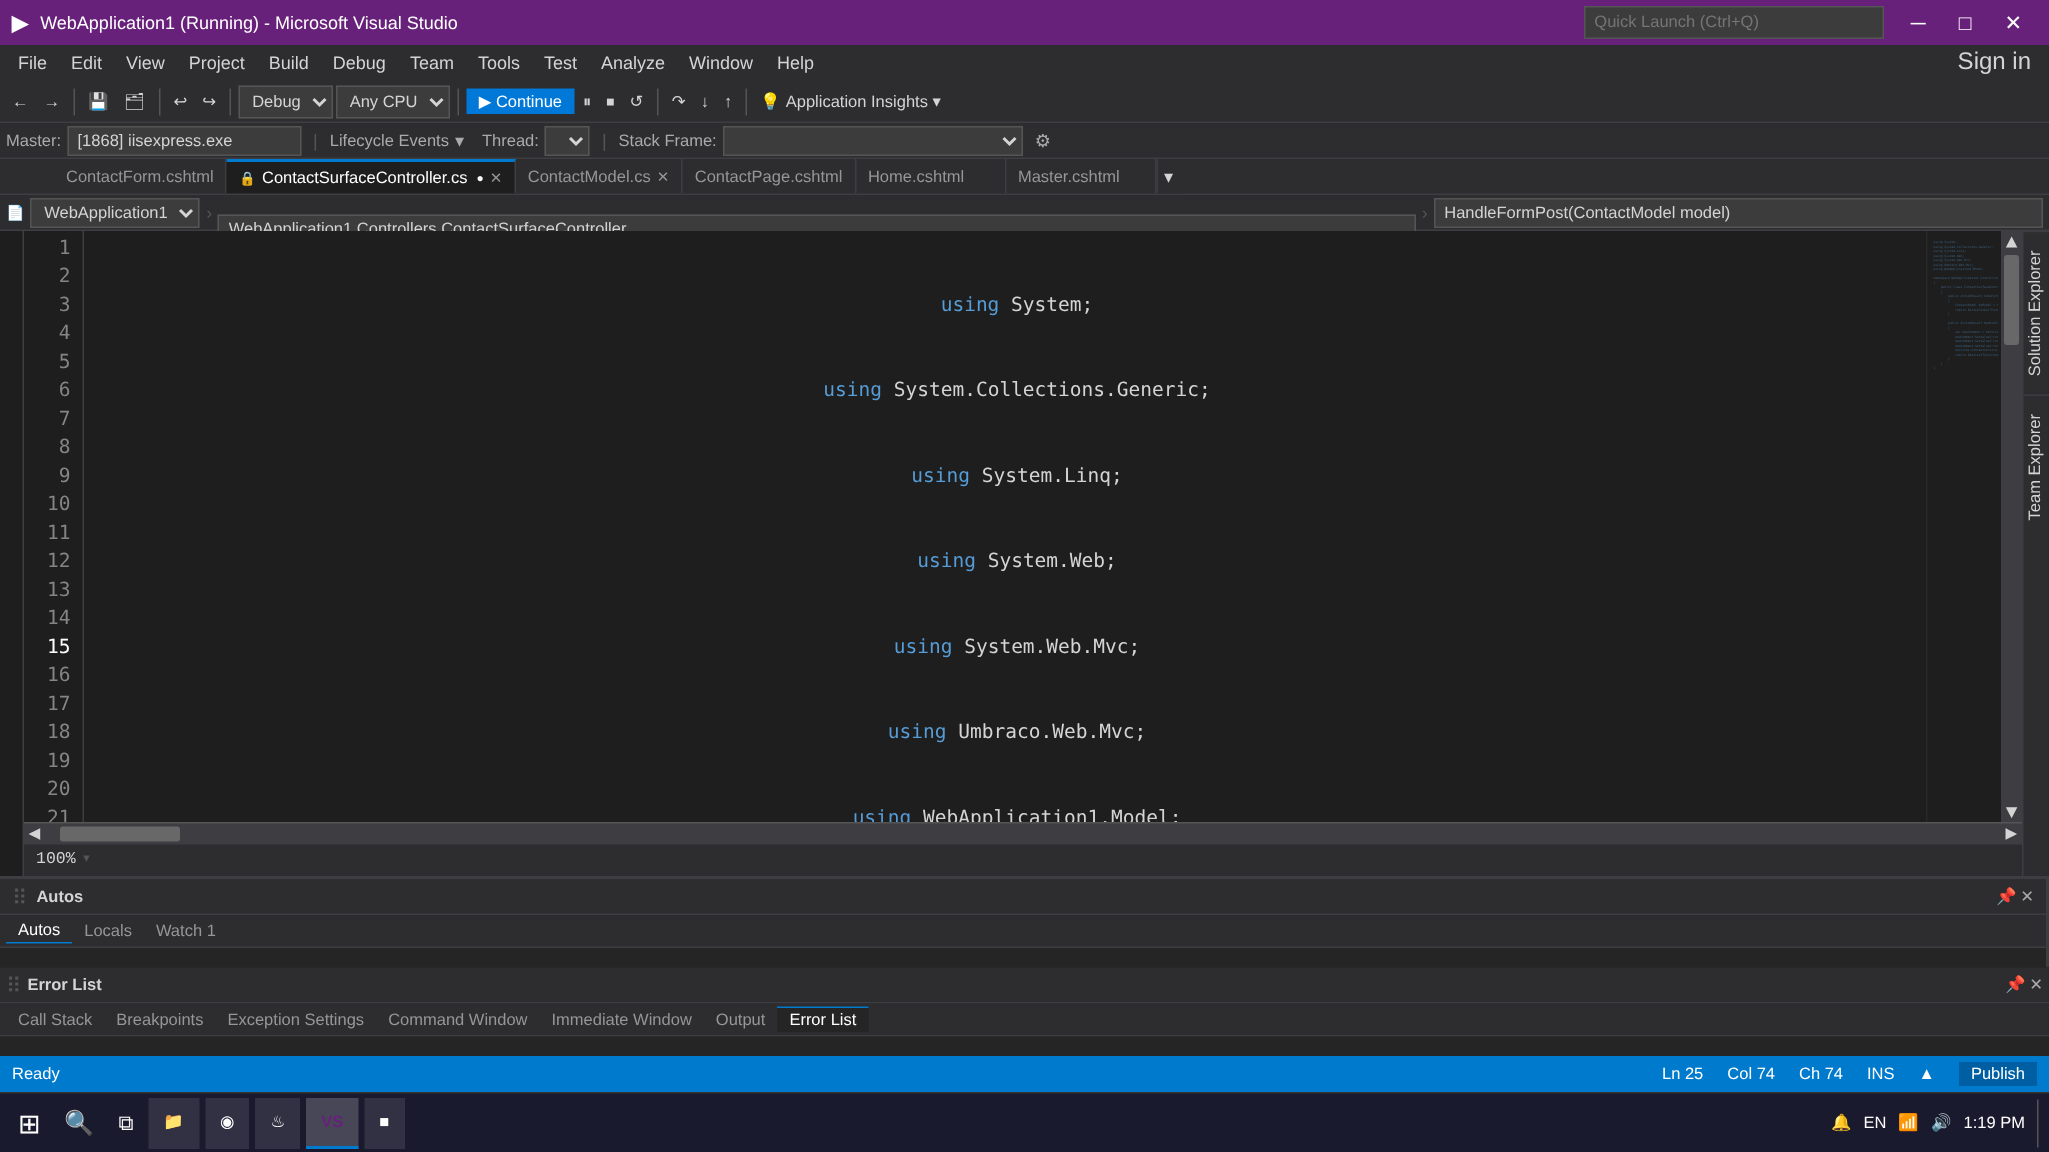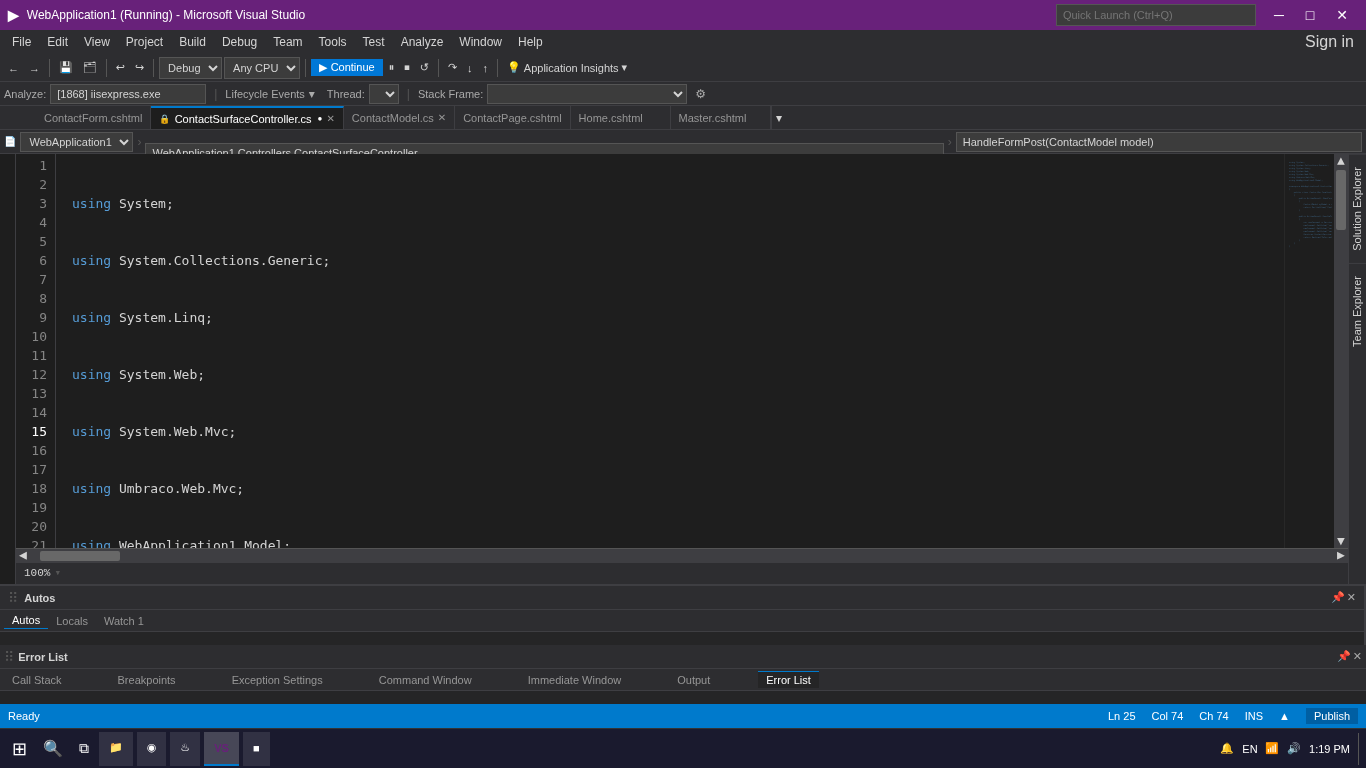--- a/index.html
+++ b/index.html
@@ -51,21 +51,21 @@
 
     
     #code-editor { flex: 1; background: #1e1e1e; overflow: hidden; display: flex; flex-direction: column; font-family: 'Consolas', 'Courier New', monospace; font-size: 13px; line-height: 19px; }
     #code-area { display: flex; flex: 1; overflow: hidden; }
     #line-numbers { width: 40px; background: #1e1e1e; color: #858585; text-align: right; padding: 0 8px 0 0; padding-top: 2px; font-family: 'Consolas', monospace; font-size: 13px; line-height: 19px; user-select: none; border-right: 1px solid #3e3e42; }
     #code-content { flex: 1; padding: 2px 0 2px 16px; overflow: auto; white-space: pre; font-family: 'Consolas', monospace; font-size: 13px; line-height: 19px; }
 
     
     .kw { color: #569cd6; }
     .plain { color: #d4d4d4; }
-    .line { display: block; }
+    .line { display: block; text-align: center; }
 
     
     .scrollbar-v { width: 14px; background: #3e3e42; display: flex; flex-direction: column; align-items: center; }
     .scrollbar-thumb { width: 10px; height: 60px; background: #686868; border-radius: 2px; margin-top: 20px; }
 
     
     #bottom-panel { height: 120px; background: #252526; border-top: 1px solid #3e3e42; display: flex; flex-direction: column; }
     #autos-panel { flex: 1; background: #252526; border-right: 1px solid #3e3e42; }
     #error-panel { flex: 1; background: #252526; }
 
@@ -152,21 +152,21 @@
   <button class="toolbar-btn">↑</button>
   <div class="toolbar-separator"></div>
   <span class="ai-insights">
     <span>💡</span>
     <span>Application Insights</span>
     <span>▾</span>
   </span>
 </div>
 
 <div id="debug-bar">
-  <span class="debug-label">Analyze:</span>
+  <span class="debug-label">Master:</span>
   <input class="debug-value" value="[1868] iisexpress.exe" readonly="" style="">
   <span style="color:#555; margin:0 4px;">|</span>
   <span class="debug-label">Lifecycle Events</span>
   <span style="color:#aaa;">▾</span>
   <span class="debug-label" style="margin-left:8px;">Thread:</span>
   <select class="debug-dropdown"><option></option></select>
   <span style="color:#555; margin:0 4px;">|</span>
   <span class="debug-label">Stack Frame:</span>
   <select class="debug-dropdown" style="min-width:200px;"><option></option></select>
   <span style="color:#aaa; margin-left:4px;">⚙</span>
@@ -362,21 +362,21 @@
       <div style="display:flex; align-items:center;">
         <span style="color:#555; font-size:14px; margin-right:4px;">⠿</span>
         <span style="font-size:11px; color:#d4d4d4; font-weight:bold;">Error List</span>
       </div>
       <div style="display:flex; align-items:center; gap:2px;">
         <span style="font-size:11px; color:#aaa; cursor:pointer;">📌</span>
         <span style="font-size:11px; color:#aaa; cursor:pointer;">✕</span>
       </div>
     </div>
 
-    <div style="display:flex; align-items:center; height:22px; background:#2d2d30; padding:0 4px; border-bottom:1px solid #3e3e42; overflow:hidden;gap:40px;">
+    <div style="display:flex; align-items:center; height:22px; background:#2d2d30; padding:0 4px; border-bottom:1px solid #3e3e42; overflow:hidden;">
       <span class="error-tab">Call Stack</span>
       <span class="error-tab">Breakpoints</span>
       <span class="error-tab">Exception Settings</span>
       <span class="error-tab">Command Window</span>
       <span class="error-tab">Immediate Window</span>
       <span class="error-tab">Output</span>
       <span class="error-tab active">Error List</span>
     </div>
     <div style="flex:1; background:#252526;"></div>
   </div>

